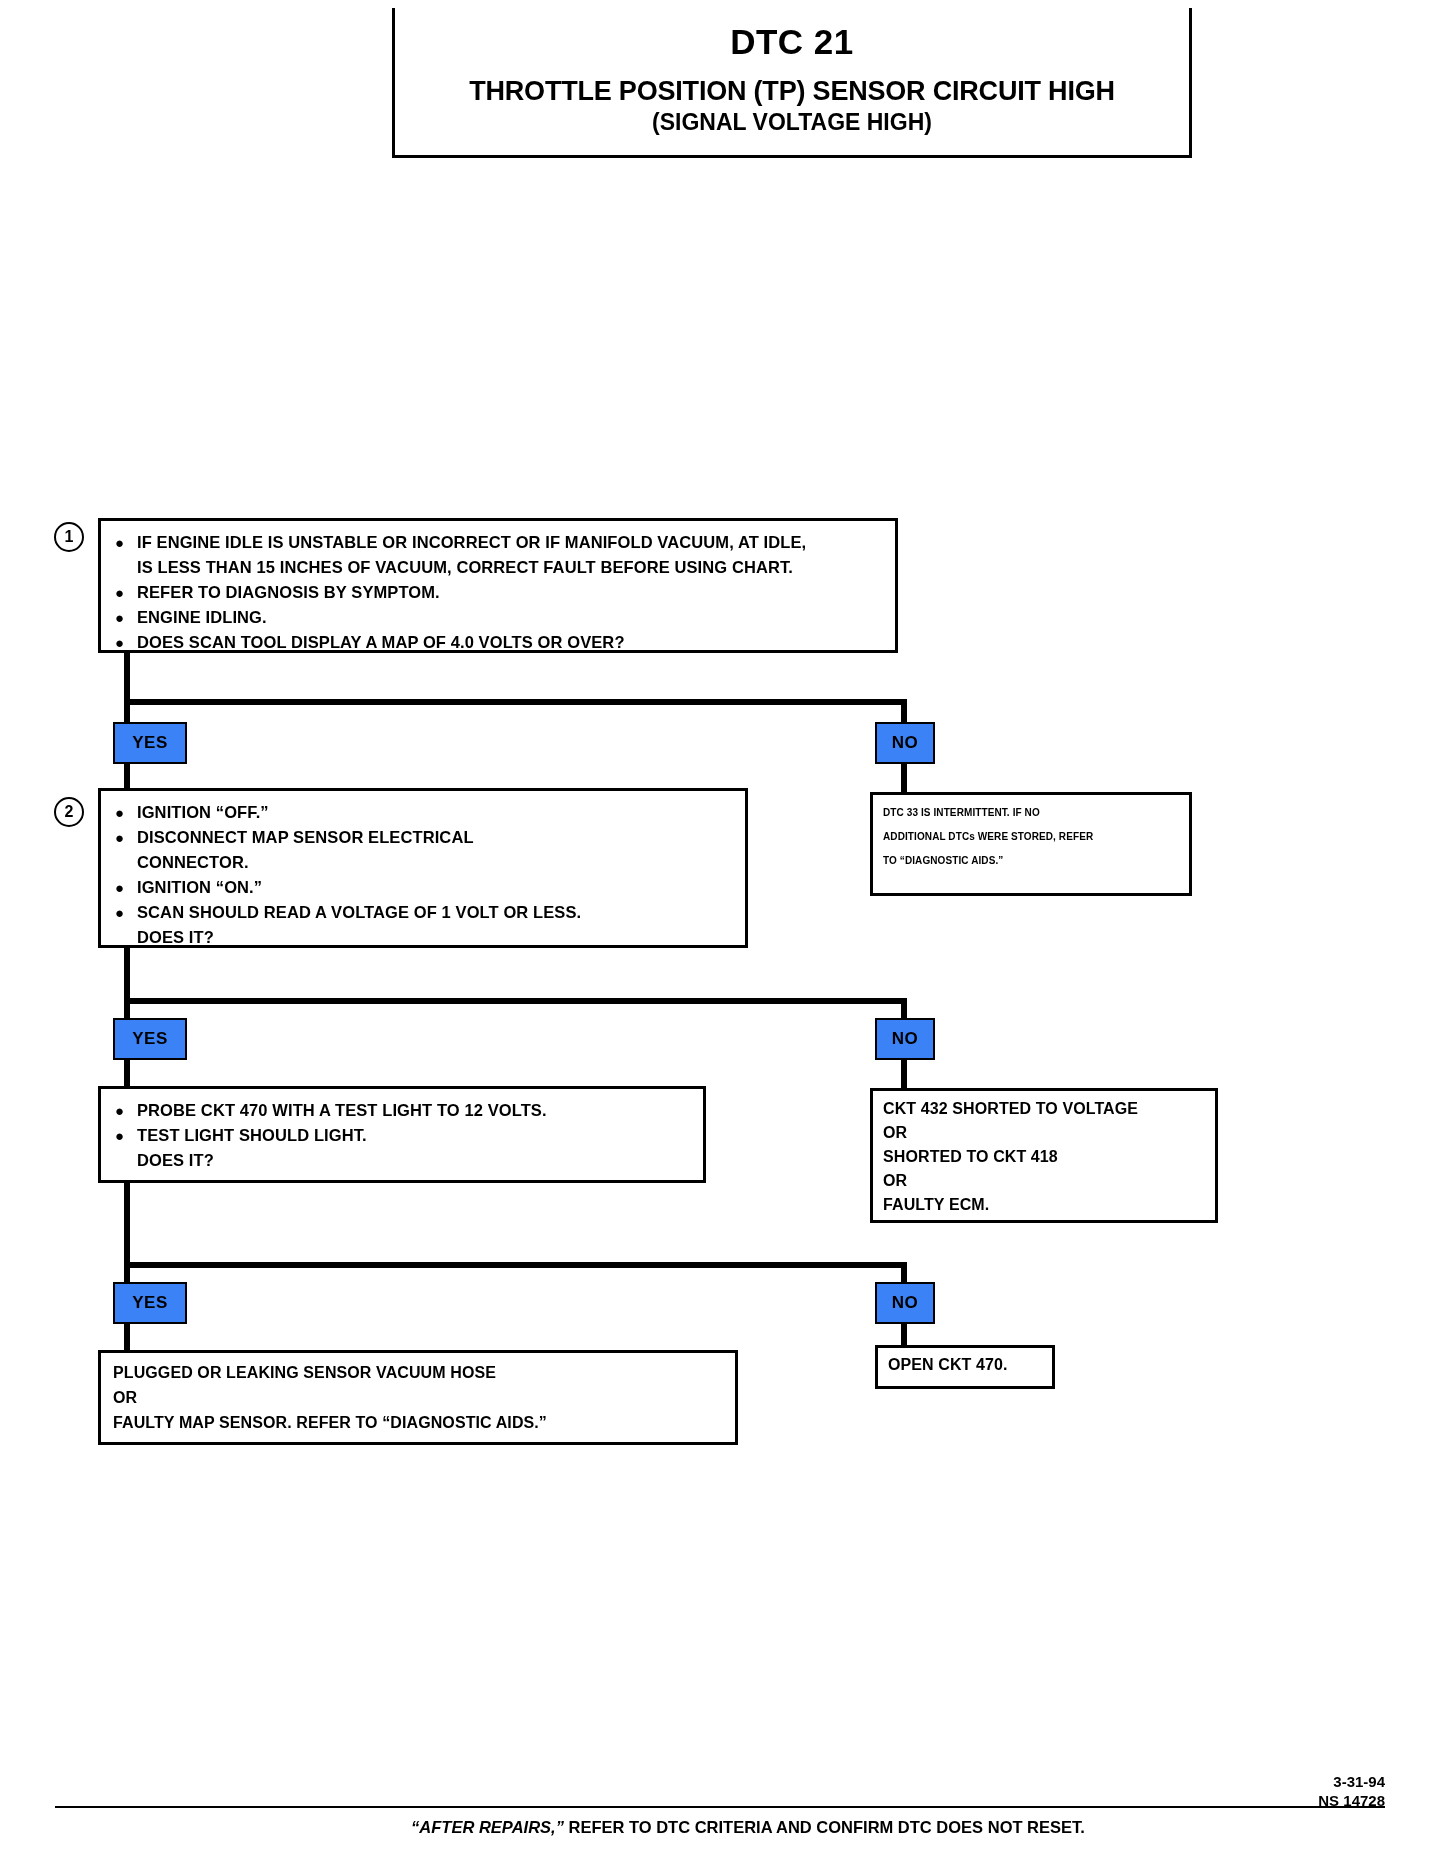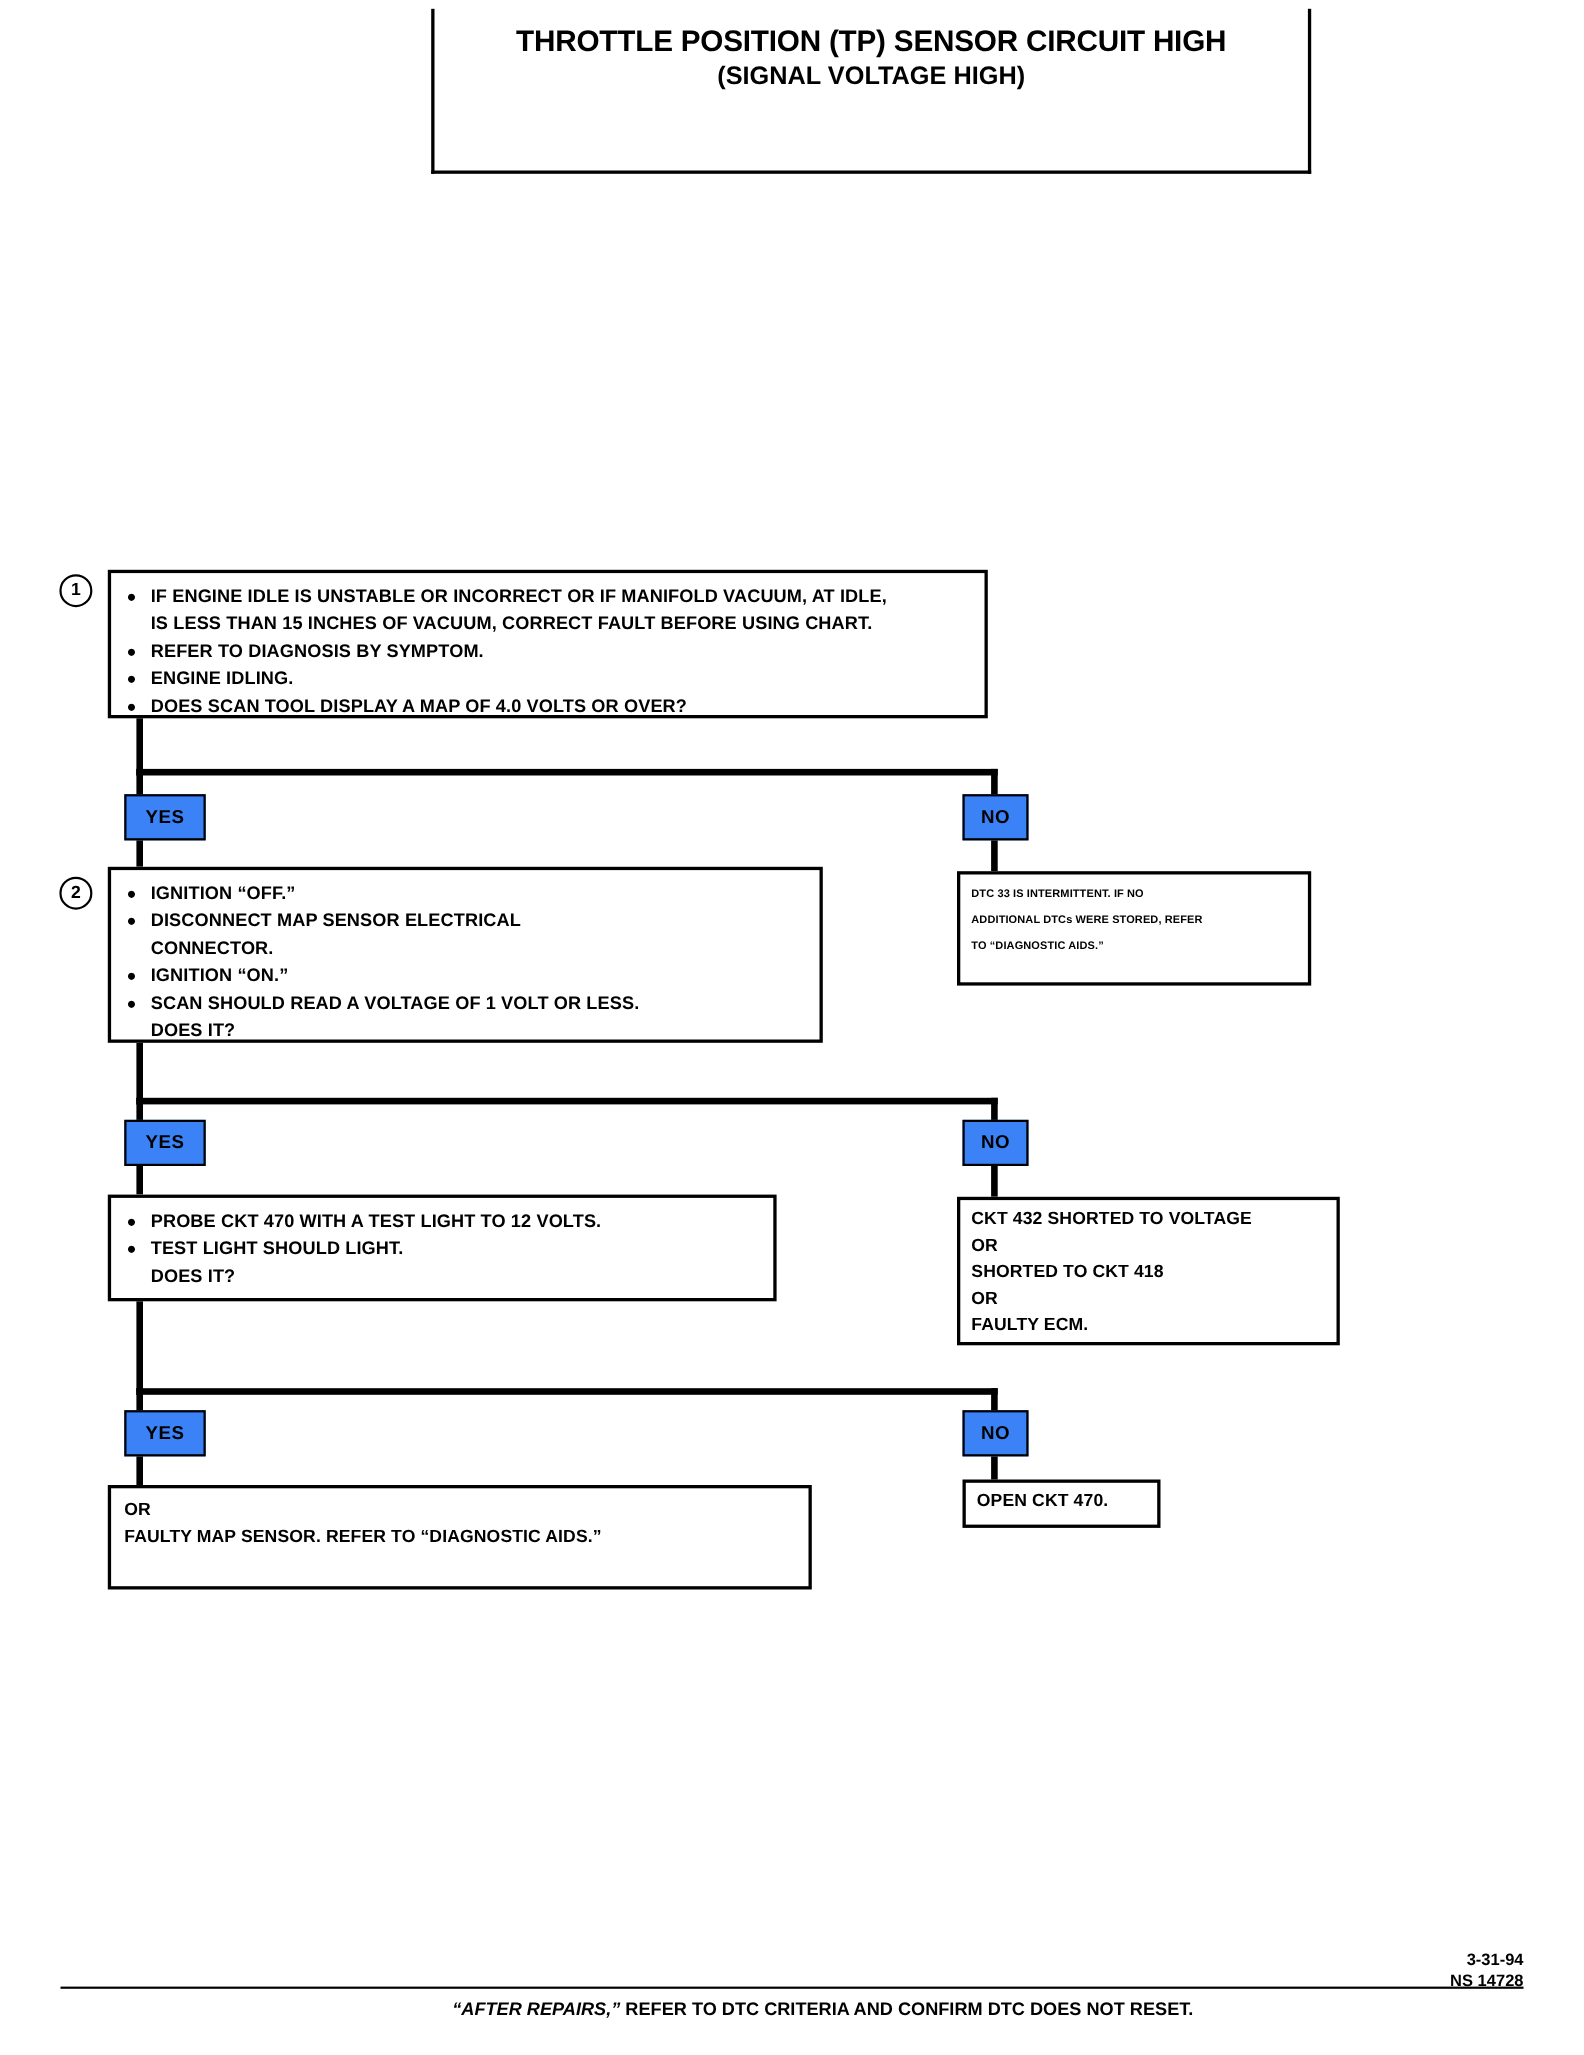--- a/index.html
+++ b/index.html
@@ -150,20 +150,21 @@
     font-size: 15px;
     line-height: 19px;
   }
 </style>
 </head>
 <body>
 
 <div id="page">
 
   <div class="title-box">
+    <div class="title-dtc">DTC 21</div>
     <div class="title-main">THROTTLE POSITION (TP) SENSOR CIRCUIT HIGH</div>
     <div class="title-sub">(SIGNAL VOLTAGE HIGH)</div>
   </div>
 
   <div class="step-circle" style="left:54px; top:522px;">1</div>
 
   <div class="box" style="left:98px; top:518px; width:800px; height:135px;">
     <div class="box-inner">
       <div class="bullet-row">
         <div class="bullet-dot">●</div>
@@ -278,20 +279,21 @@
   <div class="ln-v" style="left:124px; top:1262px; height:22px;"></div>
 
   <div class="yn" style="left:113px; top:1282px; width:74px; height:42px;">YES</div>
   <div class="yn" style="left:875px; top:1282px; width:60px; height:42px;">NO</div>
 
   <div class="ln-v" style="left:124px; top:1324px; height:28px;"></div>
   <div class="ln-v" style="left:901px; top:1324px; height:22px;"></div>
 
   <div class="box" style="left:98px; top:1350px; width:640px; height:95px; font-size:16px; line-height:25px;">
     <div class="box-inner" style="padding:7px 8px 7px 12px;">
+      <div class="plain-line">PLUGGED OR LEAKING SENSOR VACUUM HOSE</div>
       <div class="plain-line">OR</div>
       <div class="plain-line">FAULTY MAP SENSOR.  REFER TO “DIAGNOSTIC AIDS.”</div>
     </div>
   </div>
 
   <div class="box" style="left:875px; top:1345px; width:180px; height:44px; font-size:16px; line-height:24px;">
     <div class="box-inner" style="padding:5px 8px 5px 10px;">
       <div class="plain-line">OPEN CKT 470.</div>
     </div>
   </div>

